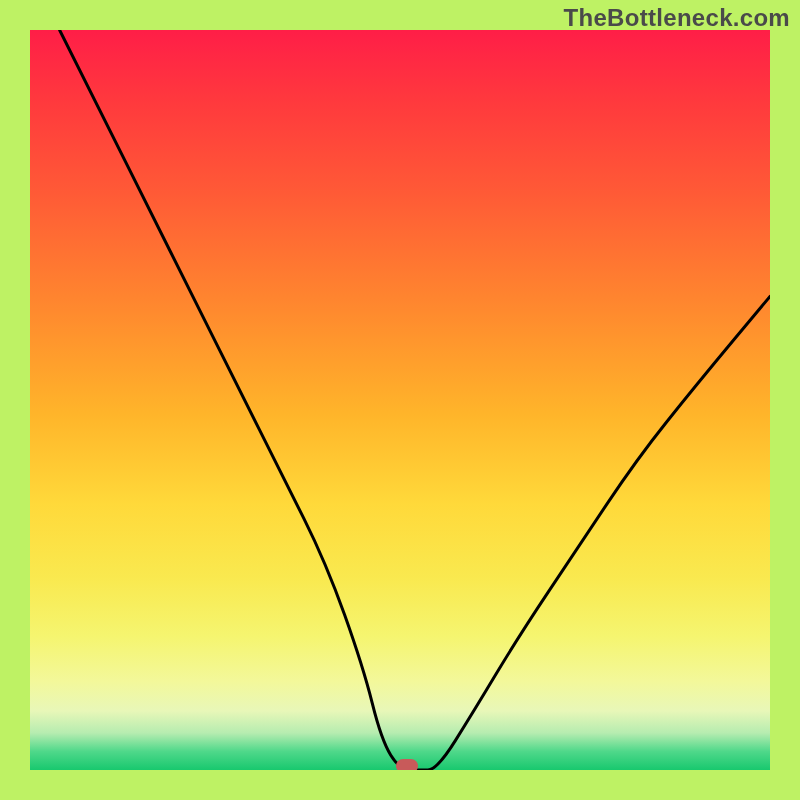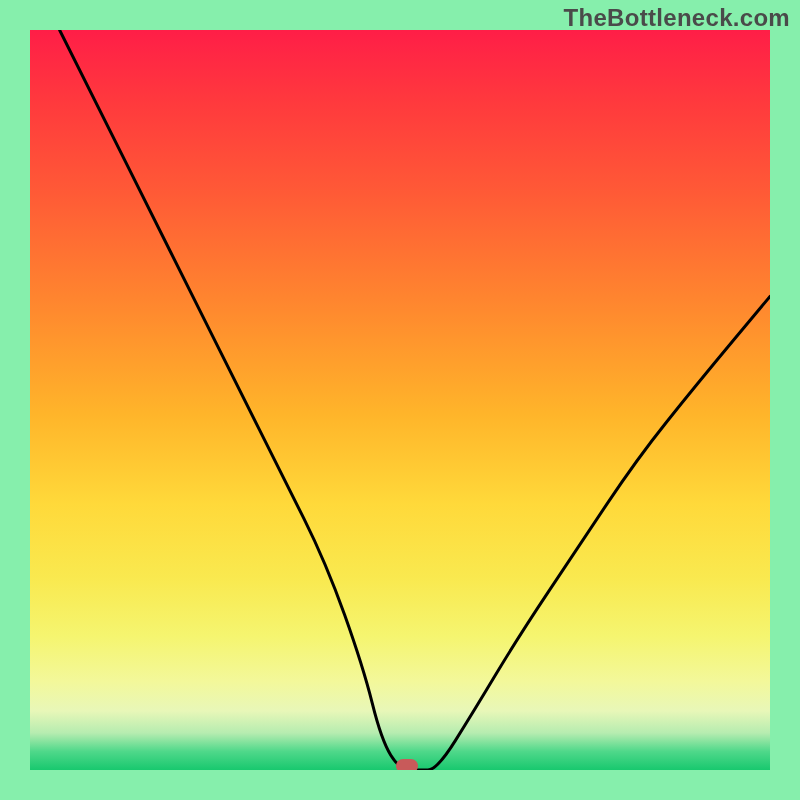--- a/index.html
+++ b/index.html
@@ -8,21 +8,21 @@
     width: 800px;
     height: 800px;
     background: #000;
     font-family: Arial, Helvetica, sans-serif;
     overflow: hidden;
   }
   .frame {
     position: relative;
     width: 800px;
     height: 800px;
-    background: #86efac;
+    background: #bef264;
   }
   .watermark {
     position: absolute;
     top: 4px;
     right: 10px;
     color: #4a4a4a;
     font-size: 24px;
     font-weight: 600;
     letter-spacing: 0.3px;
     z-index: 10;

